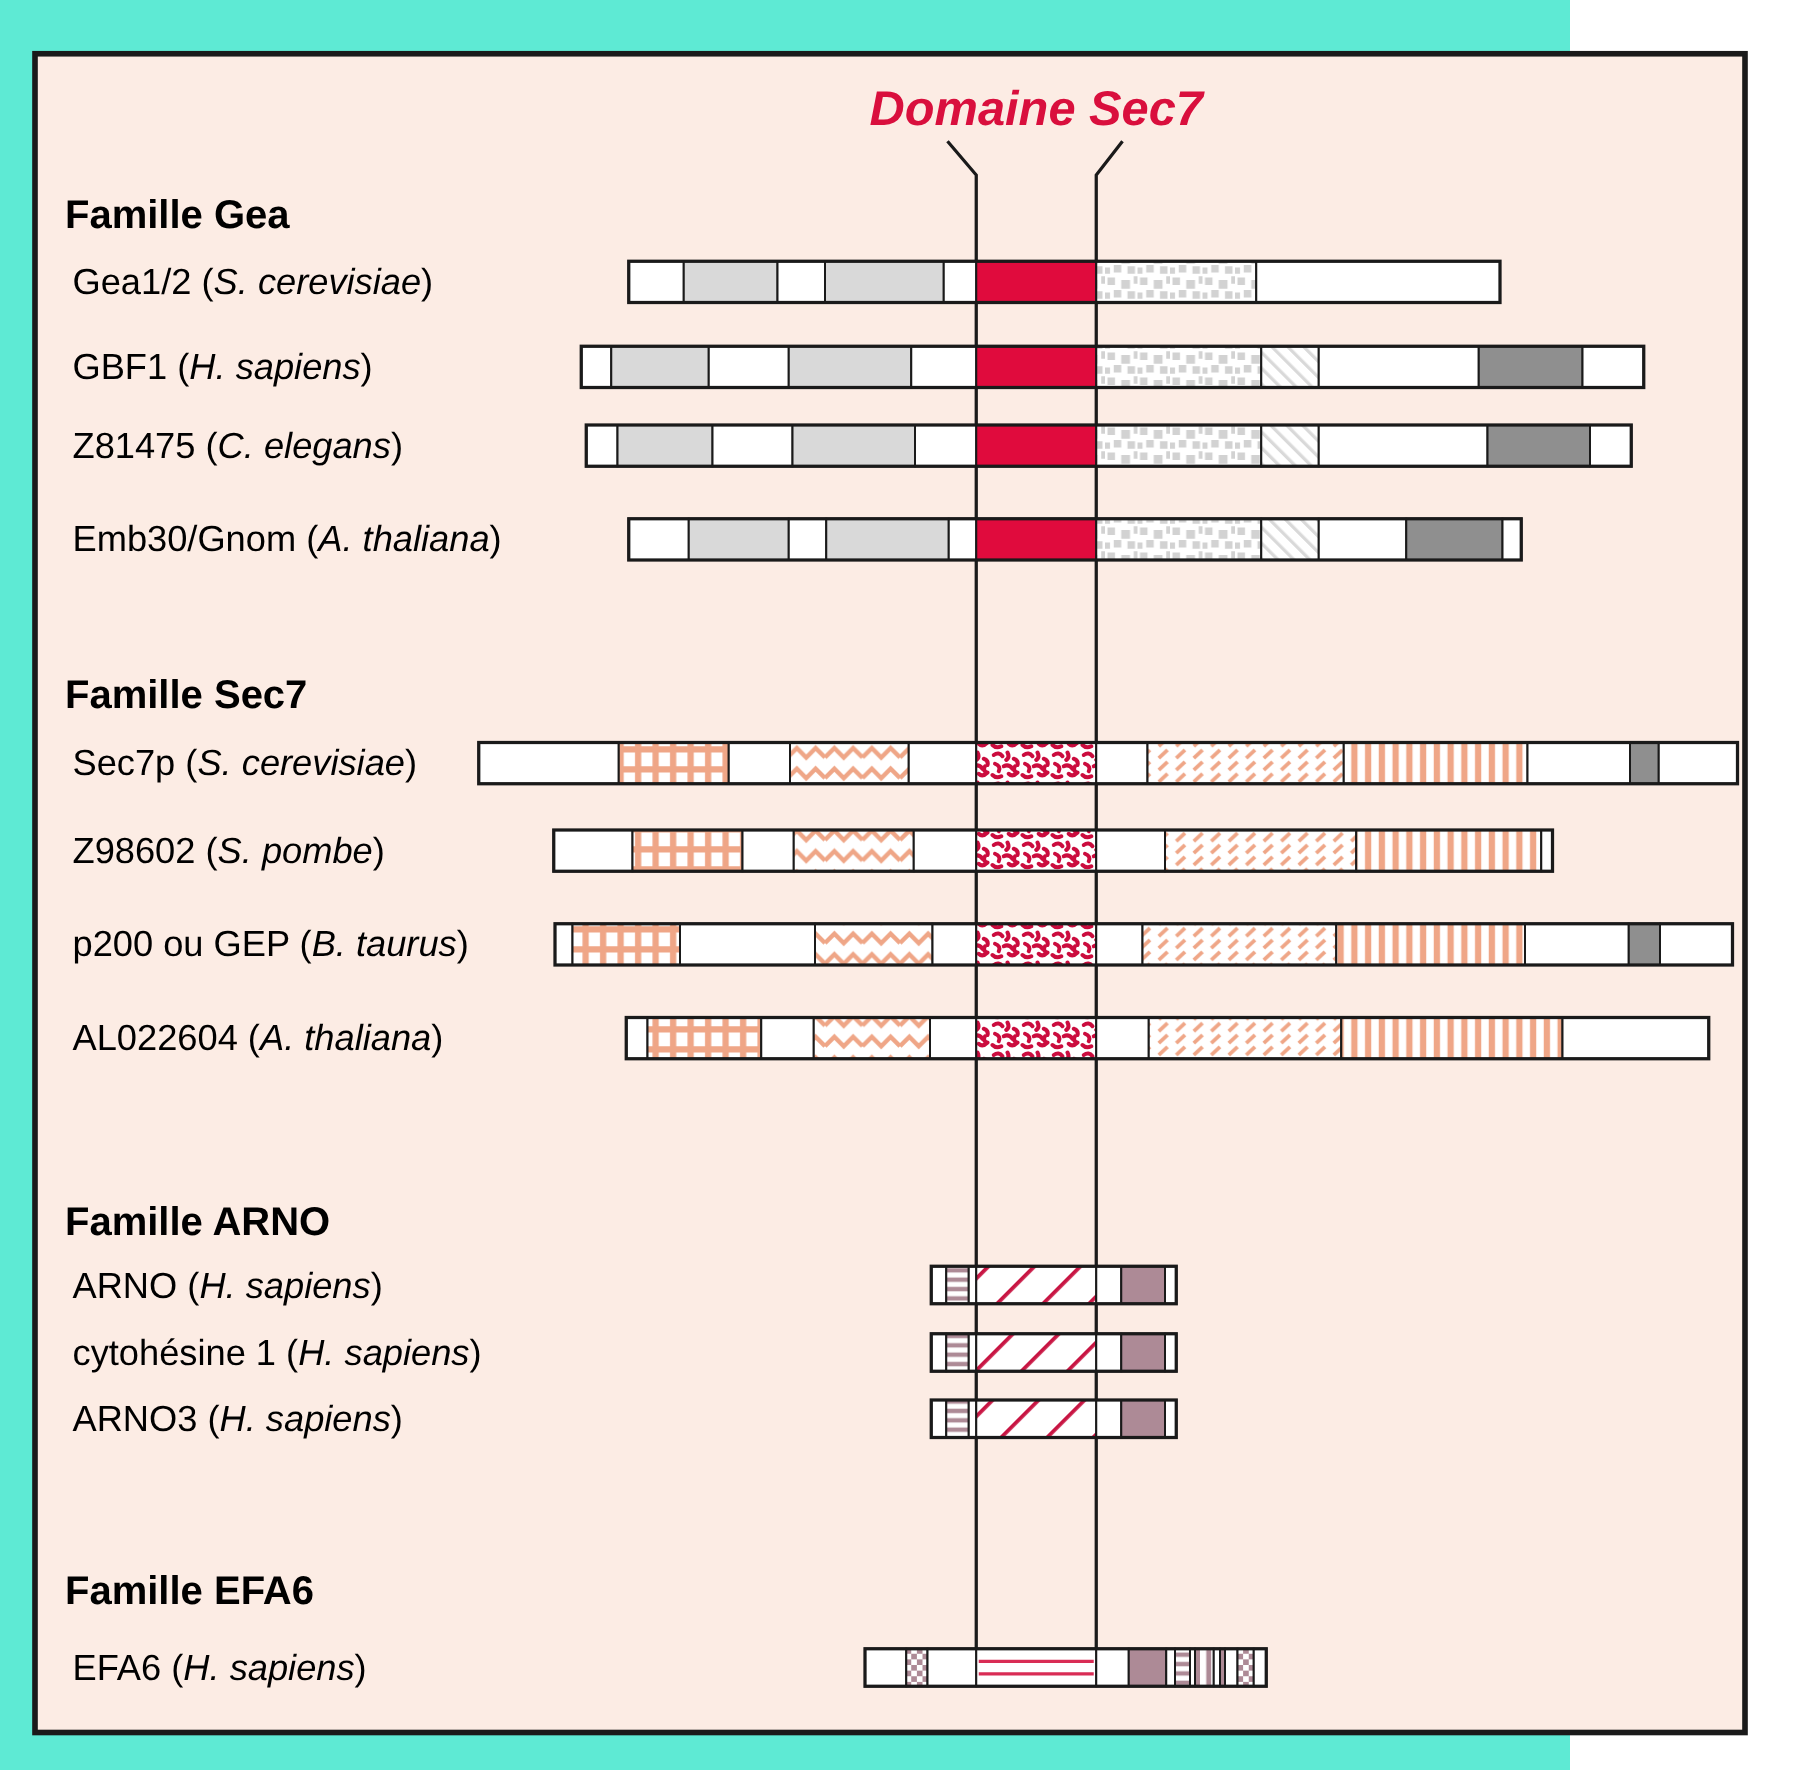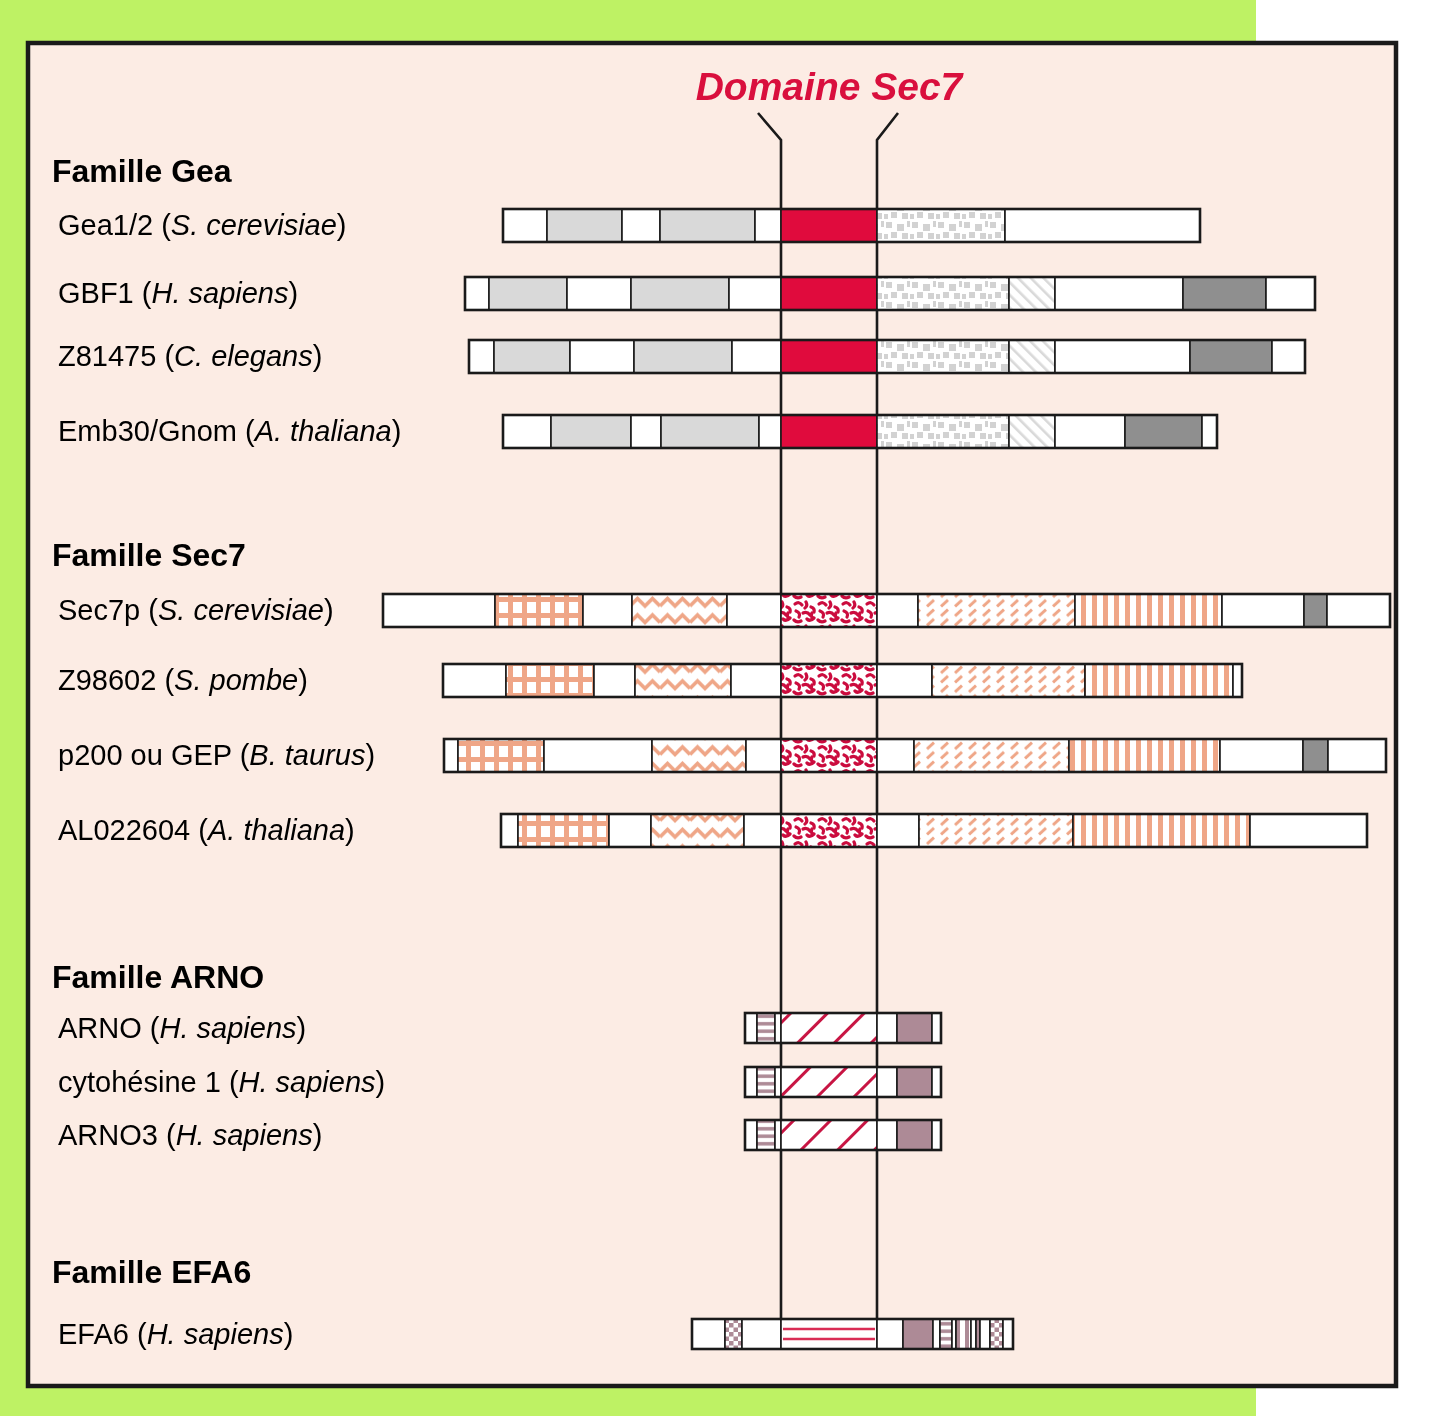--- a/index.html
+++ b/index.html
@@ -1,16 +1,16 @@
 <!DOCTYPE html>
 <html><head>
 <meta charset="utf-8">
 <style>
   html,body{margin:0;padding:0;background:#ffffff;}
-  .figure{position:relative;width:1256px;height:1416px;background:#bef264;font-family:"Liberation Sans",sans-serif;}
+  .figure{position:relative;width:1256px;height:1416px;background:#5eead4;font-family:"Liberation Sans",sans-serif;}
   svg{display:block;}
   .heading{font-family:"Liberation Sans",sans-serif;font-size:32px;font-weight:bold;fill:#000000;}
   .plabel{font-family:"Liberation Sans",sans-serif;font-size:29px;fill:#000000;}
   .sp{font-style:italic;}
   #figure-title{font-family:"Liberation Sans",sans-serif;font-size:39px;font-style:italic;font-weight:bold;
     fill:#d90f3d;text-anchor:middle;}
   
   .c-salmon{fill:#efa687;}
   .c-salmon-s{stroke:#efa687;}
   .c-mauve{fill:#ad8a96;}

